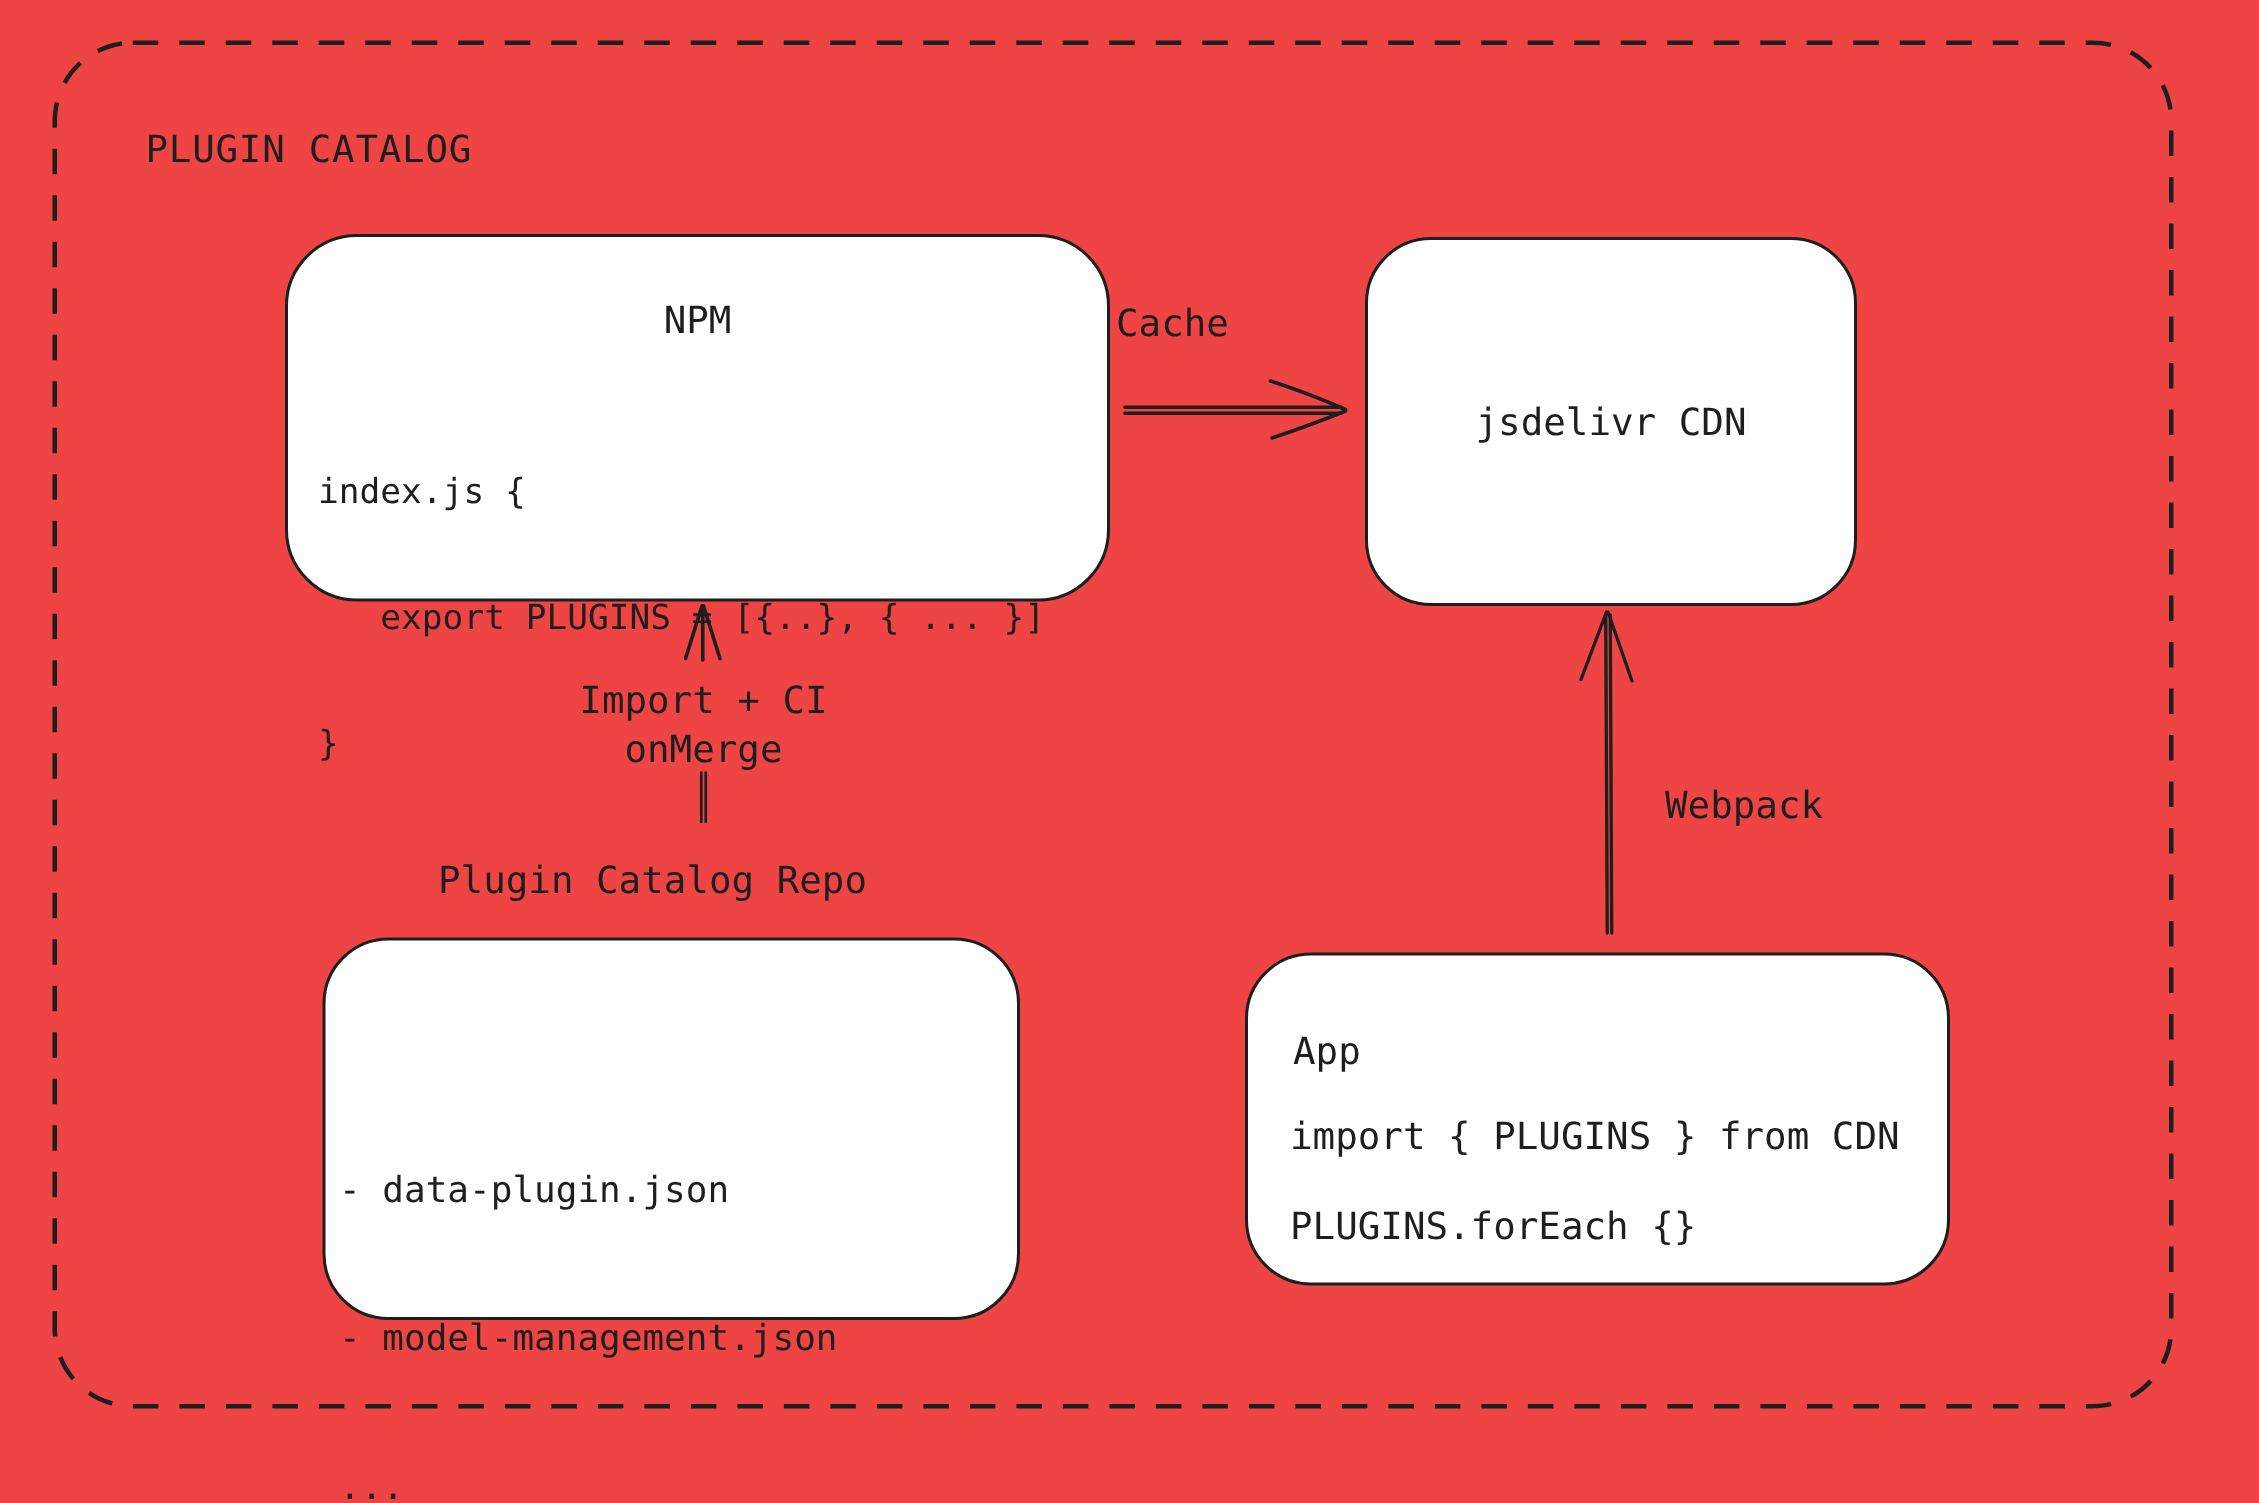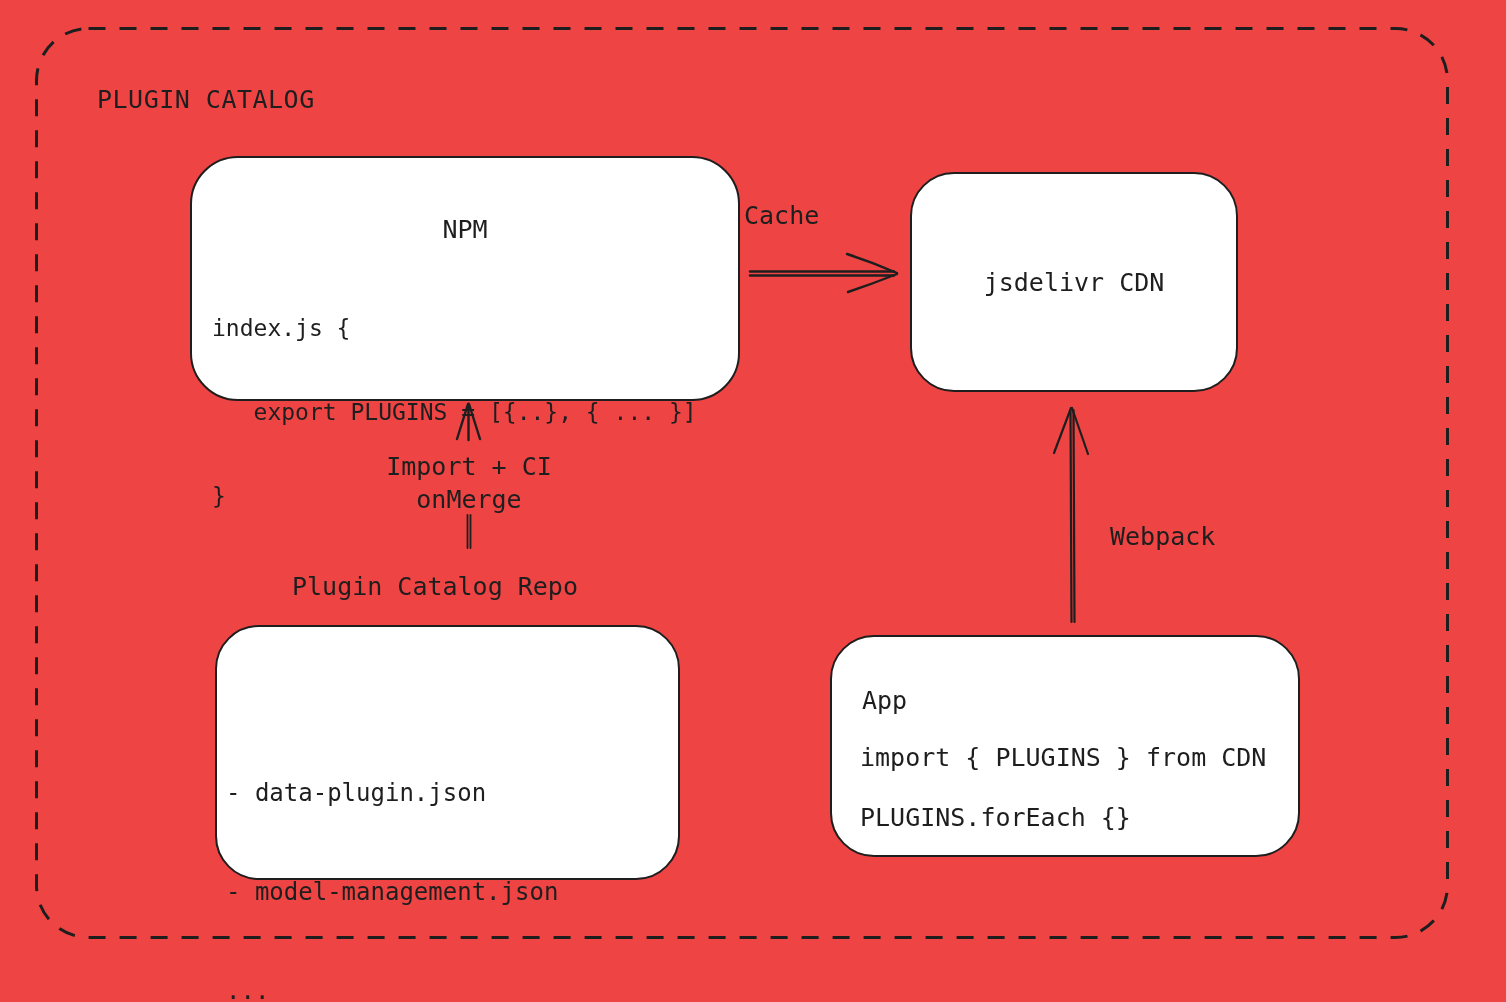--- a/index.html
+++ b/index.html
@@ -22,34 +22,34 @@
     left: 0;
     pointer-events: none;
   }
   .node {
     position: absolute;
     background: #ffffff;
     border: 2.5px solid #1e1e1e;
     box-sizing: border-box;
   }
   #npm-box   { left: 190px; top: 156px; width: 550px; height: 245px; border-radius: 48px; }
-  #cdn-box   { left: 910px; top: 172px; width: 328px; height: 220px; border-radius: 44px;
+  #cdn-box   { left: 910px; top: 158px; width: 328px; height: 246px; border-radius: 44px;
                display: flex; align-items: center; justify-content: center; }
   #repo-box  { left: 215px; top: 625px; width: 465px; height: 255px; border-radius: 44px; }
   #app-box   { left: 830px; top: 635px; width: 470px; height: 222px; border-radius: 44px; }
 
   .txt {
     position: absolute;
     font-size: 25px;
     line-height: 1.32;
     white-space: pre;
     color: #1e1e1e;
   }
   #catalog-title { left: 97px;  top: 83px;  letter-spacing: 0.5px; }
-  #npm-title     { left: 190px; top: 197px; width: 550px; text-align: center; margin-top: 16px; }
+  #npm-title     { left: 190px; top: 197px; width: 550px; text-align: center; }
   #npm-code      { left: 212px; top: 258px; font-size: 23px; line-height: 28px; }
   #cdn-label     { position: static; }
   #cache-label   { left: 744px; top: 199px; }
   #build-label-1 { left: 369px; top: 450px; width: 200px; text-align: center; }
   #build-label-2 { left: 369px; top: 483px; width: 200px; text-align: center; }
   #repo-label    { left: 292px; top: 570px; }
   #repo-files    { left: 226px; top: 711px; font-size: 24px; line-height: 33px; }
   #import-label  { left: 1110px; top: 520px; }
   #app-title     { left: 862px; top: 684px; }
   #app-code-1    { left: 860px; top: 741px; }

